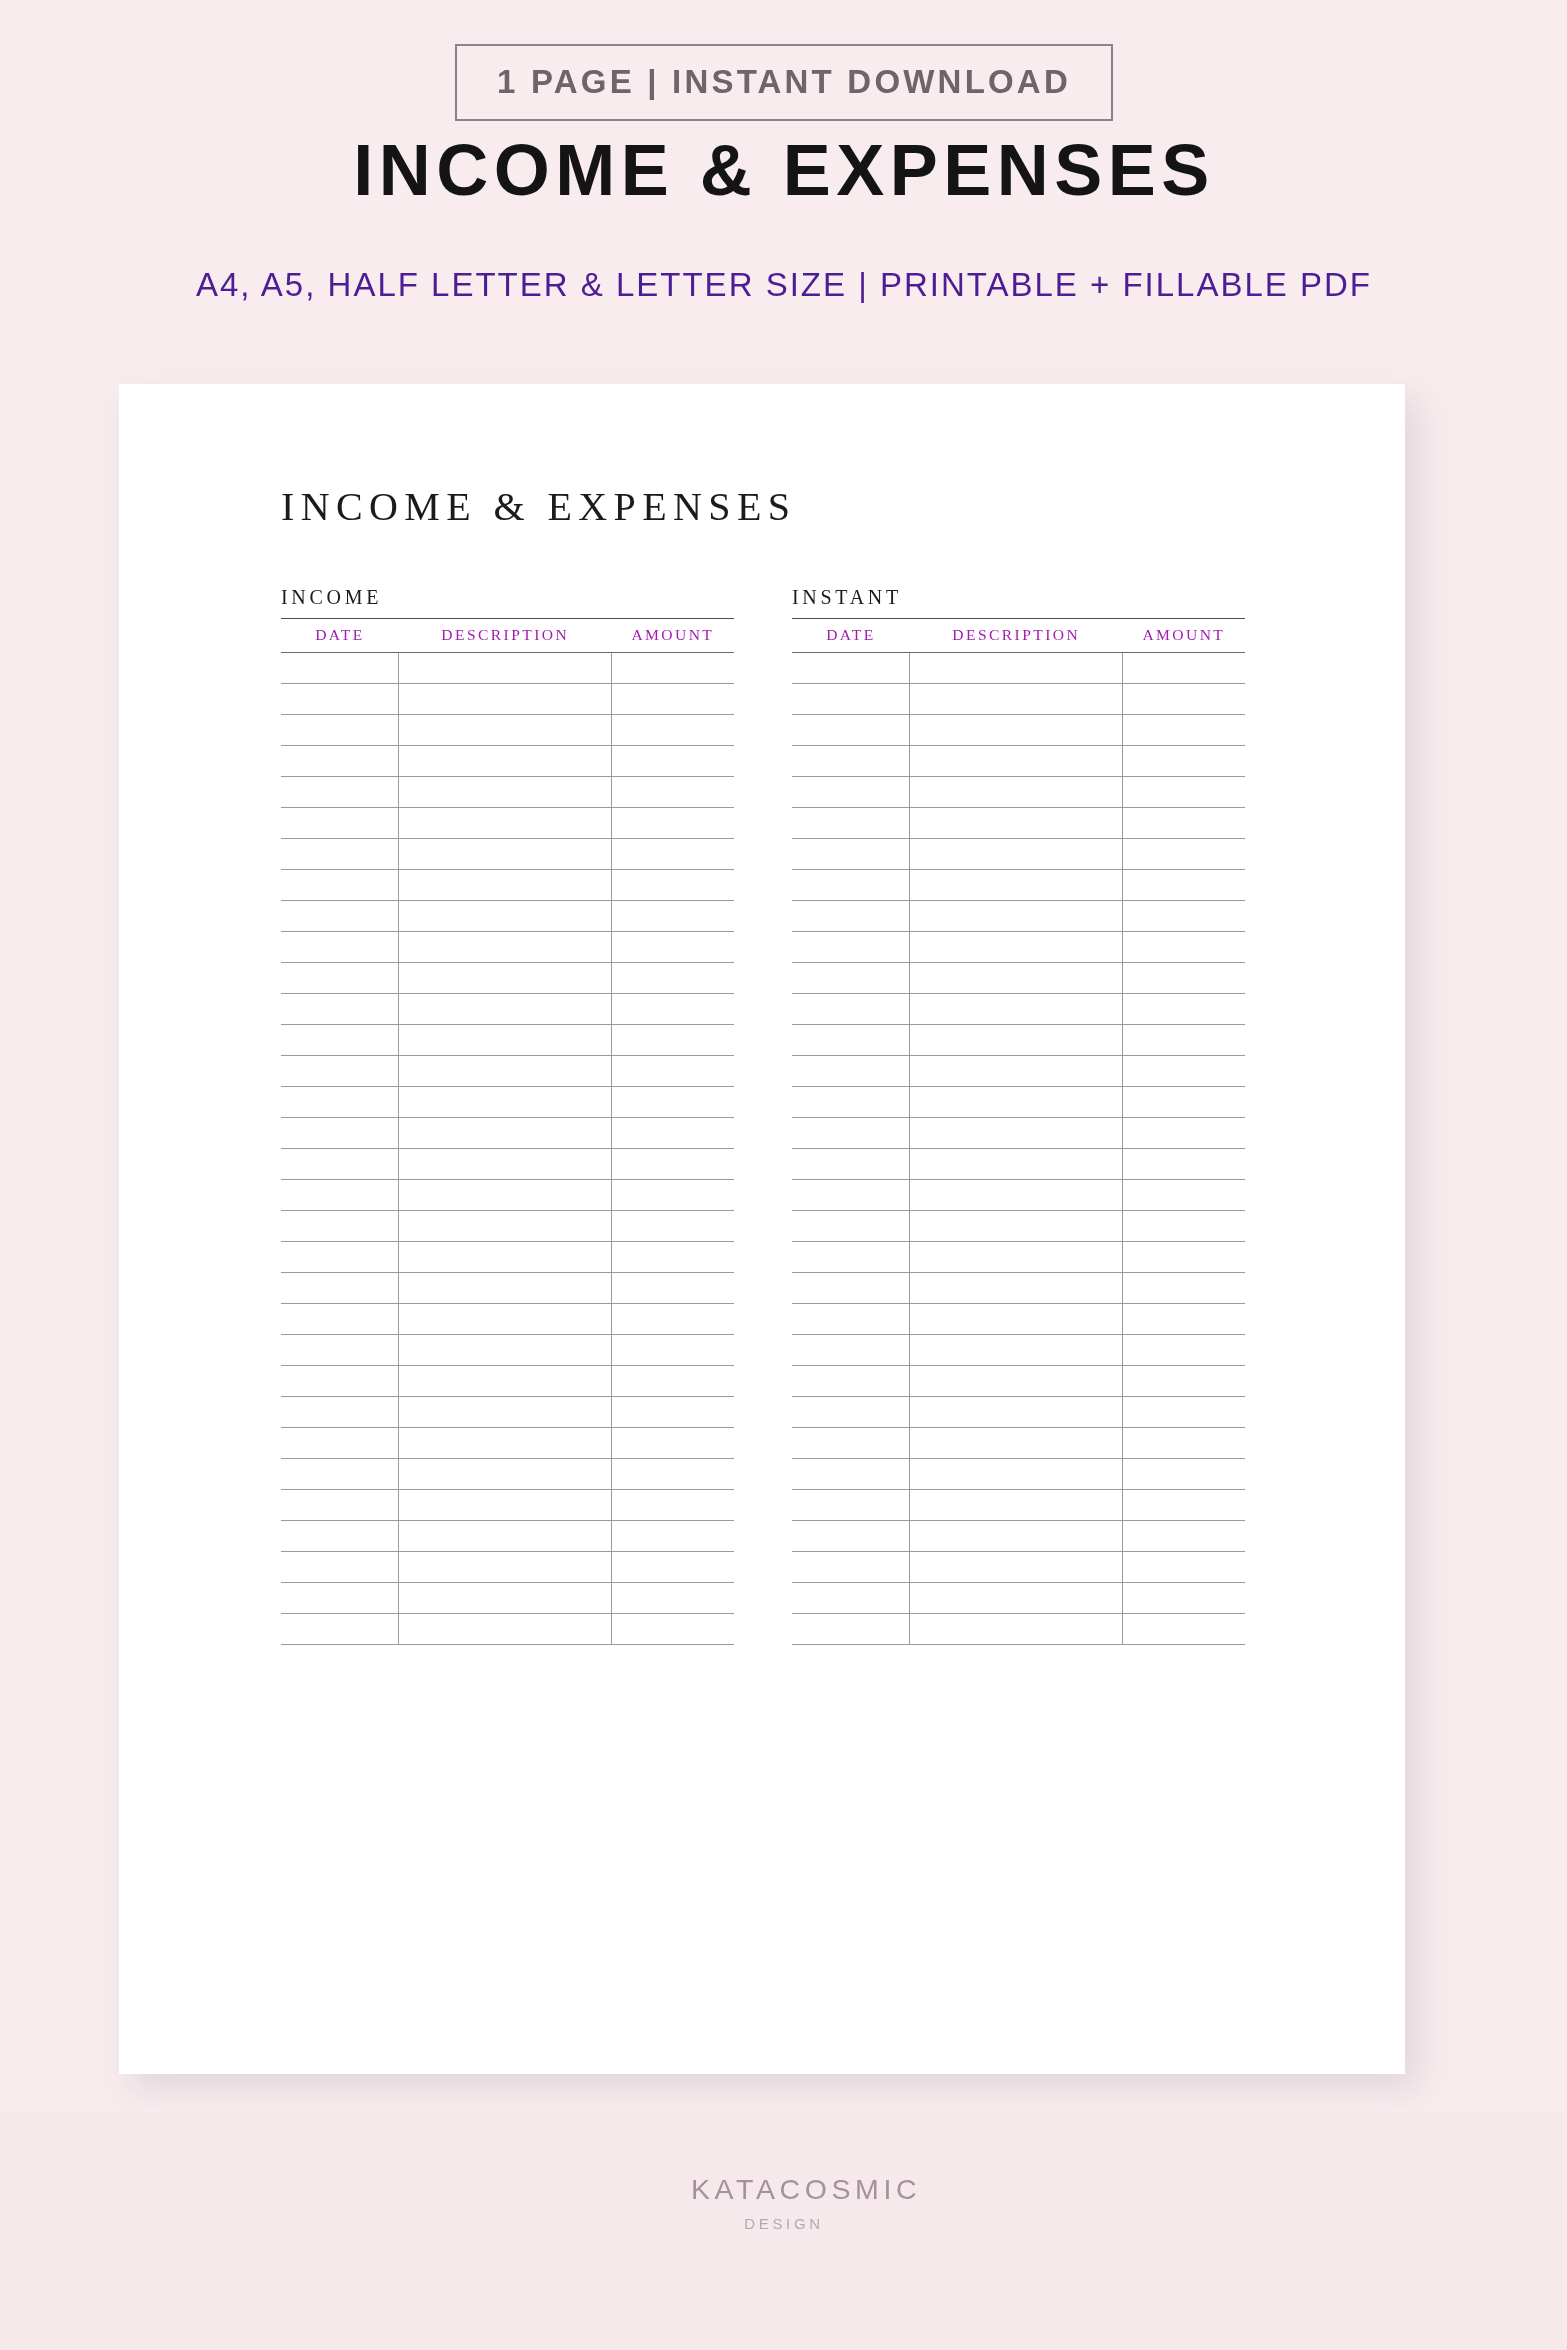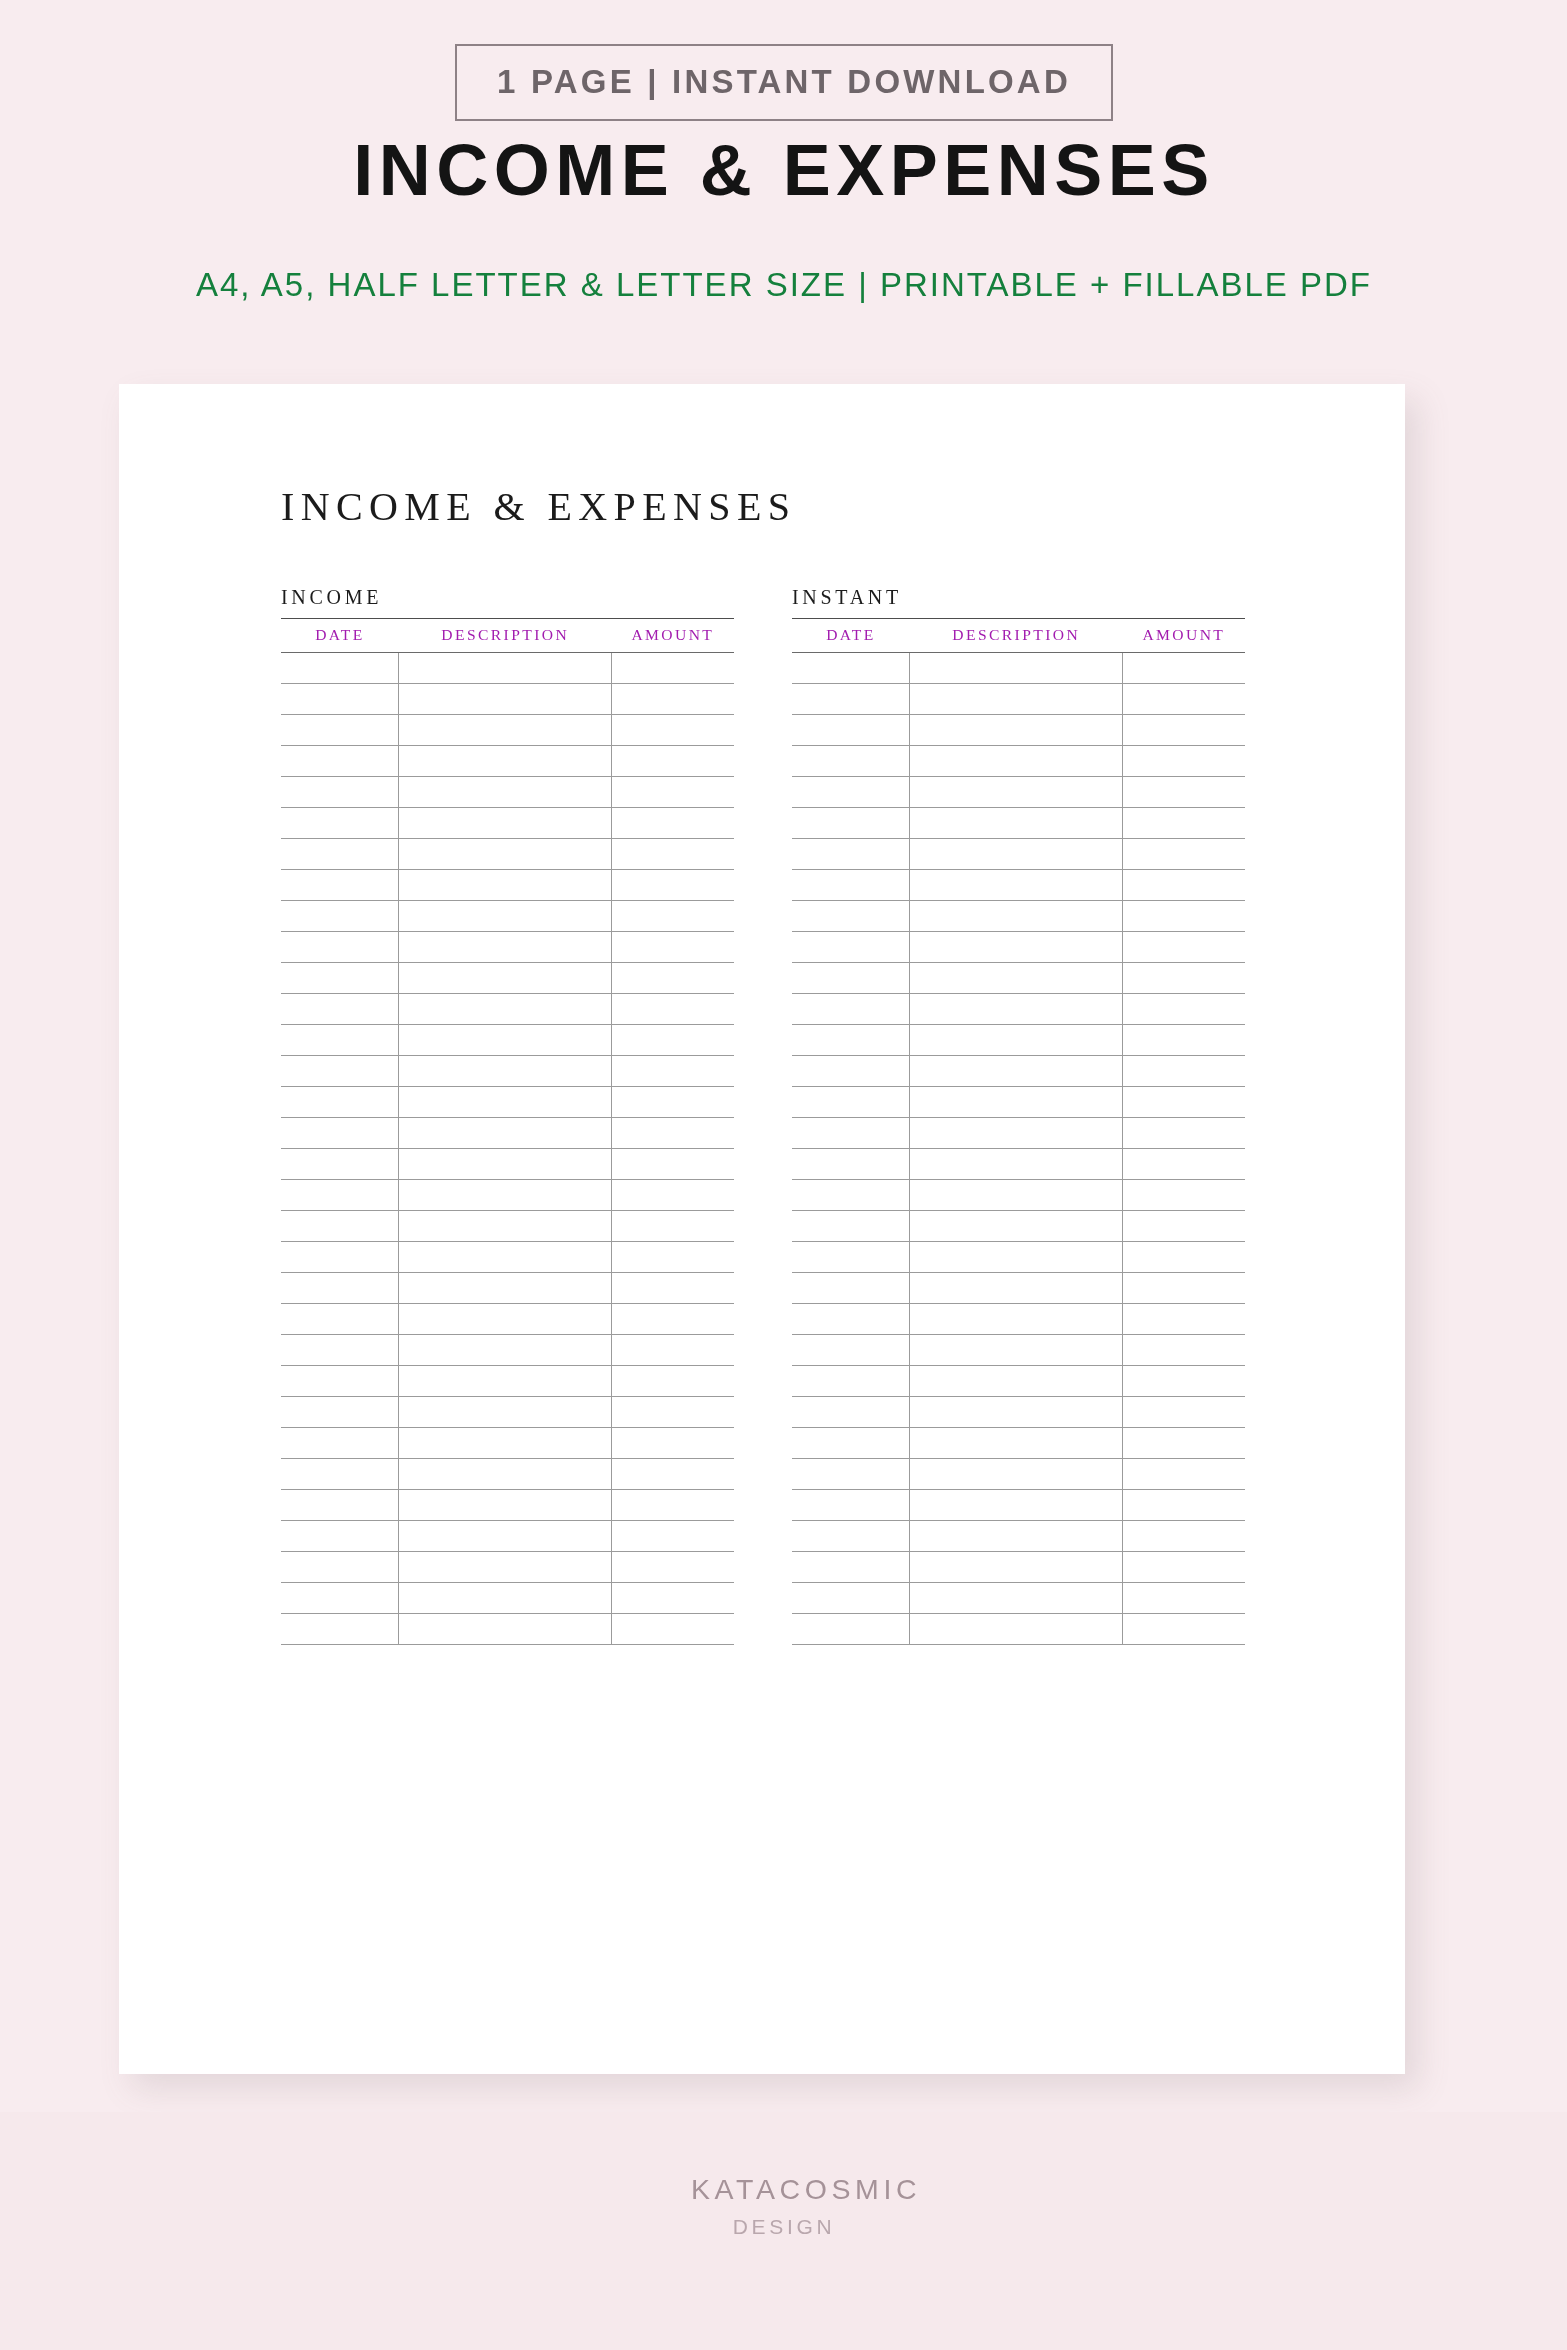--- a/index.html
+++ b/index.html
@@ -50,21 +50,21 @@
     color: #141414;
   }
   .subtitle {
     position: absolute;
     top: 266px;
     left: 0;
     right: 0;
     text-align: center;
     font-size: 33px;
     letter-spacing: 2px;
-    color: #15803d;
+    color: #4c1d95;
   }
 
   
   .sheet-shadow {
     position: absolute;
     top: 384px;
     left: 119px;
     width: 1286px;
     height: 1690px;
     background: #ffffff;
@@ -152,21 +152,21 @@
     text-align: center;
   }
   .brand-name {
     font-size: 28.5px;
     letter-spacing: 4.6px;
     color: #a59298;
     padding-left: 44px;
   }
   .brand-sub {
     margin-top: 9.2px;
-    font-size: 21px;
+    font-size: 15px;
     letter-spacing: 3.7px;
     color: #b9a7ad;
   }
   .footer-band {
     position: absolute;
     left: 0;
     right: 0;
     top: 2112px;
     height: 239px;
     background: #f6e9ec;

